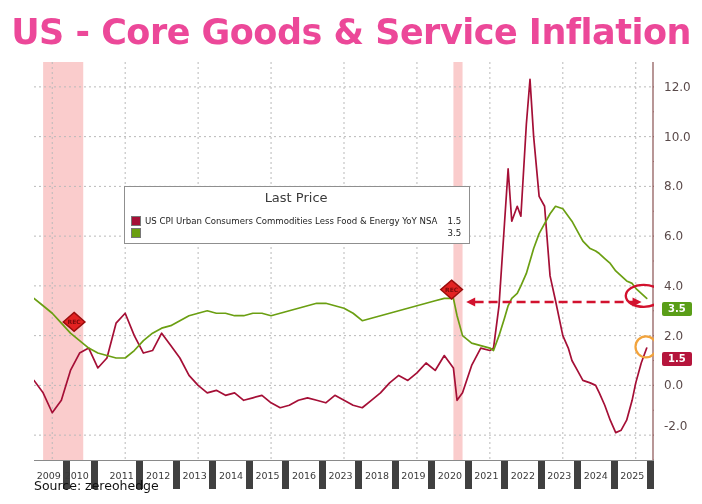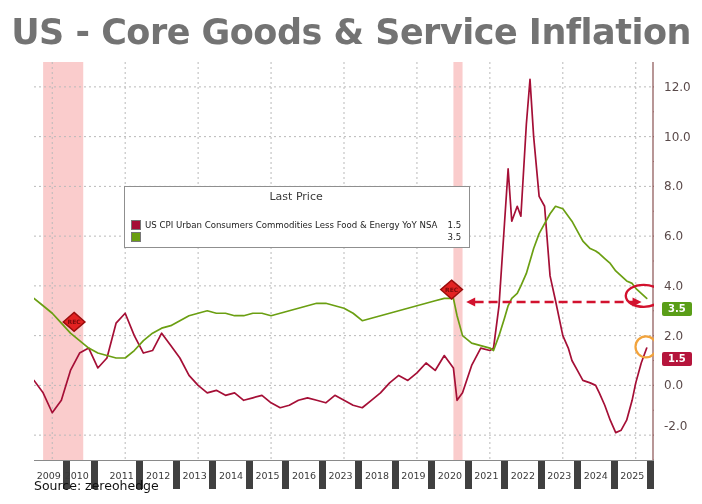--- a/index.html
+++ b/index.html
@@ -3,21 +3,21 @@
 <meta charset="utf-8">
 <style>
   html,body{margin:0;padding:0;}
   body{
     width:702px;height:504px;background:#ffffff;
     font-family:"Liberation Sans", sans-serif;
     overflow:hidden;position:relative;
   }
   #page-title{
     position:absolute;left:0;top:12px;width:702px;text-align:center;
-    color:#737373;font-weight:bold;font-size:35px;letter-spacing:-0.5px;
+    color:#ec4899;font-weight:bold;font-size:35px;letter-spacing:-0.5px;
     font-family:"DejaVu Sans", sans-serif;
     white-space:nowrap;
   }
   #chart-area{
     position:absolute;left:0;top:62px;width:702px;height:400px;
   }
   #plot-frame{
     position:absolute;left:34px;top:0px;width:620px;height:398px;
   }
   #plot-svg{position:absolute;left:0;top:0;}
@@ -44,21 +44,21 @@
   .xcell span{
     position:absolute;left:0;right:0;top:9px;text-align:center;
     font-size:9.5px;color:#3a3a3a;font-family:"DejaVu Sans", sans-serif;
   }
   #legend-box{
     position:absolute;left:124px;top:124px;
     border:1px solid #8f8f8f;background:#ffffff;
     padding:3px 8px 4px 6px;
   }
   #legend-title{
-    text-align:center;font-size:11px;color:#3a3a3a;margin-bottom:16px;
+    text-align:center;font-size:13px;color:#3a3a3a;margin-bottom:10px;
     font-family:"DejaVu Sans", sans-serif;
   }
   .legend-row{
     display:flex;align-items:center;font-size:8.6px;color:#222;
     font-family:"DejaVu Sans", sans-serif;line-height:12px;white-space:nowrap;
   }
   .legend-swatch{
     width:8px;height:8px;margin-right:4px;border:1px solid #777;flex:none;
   }
   .legend-name{flex:none;}

